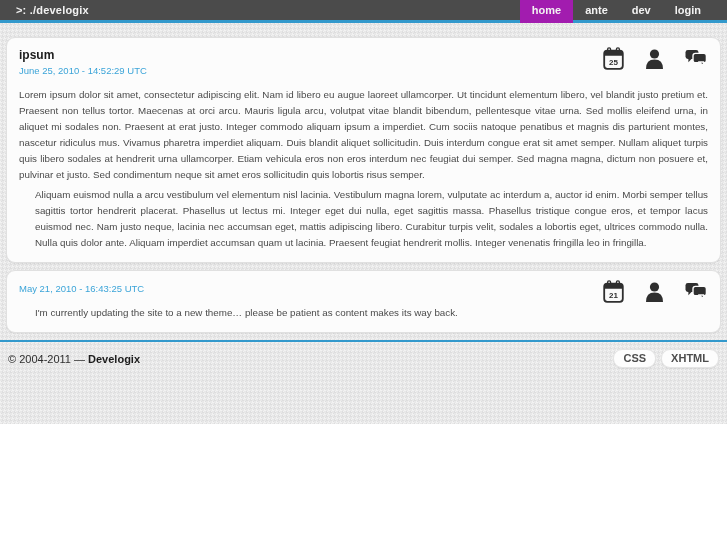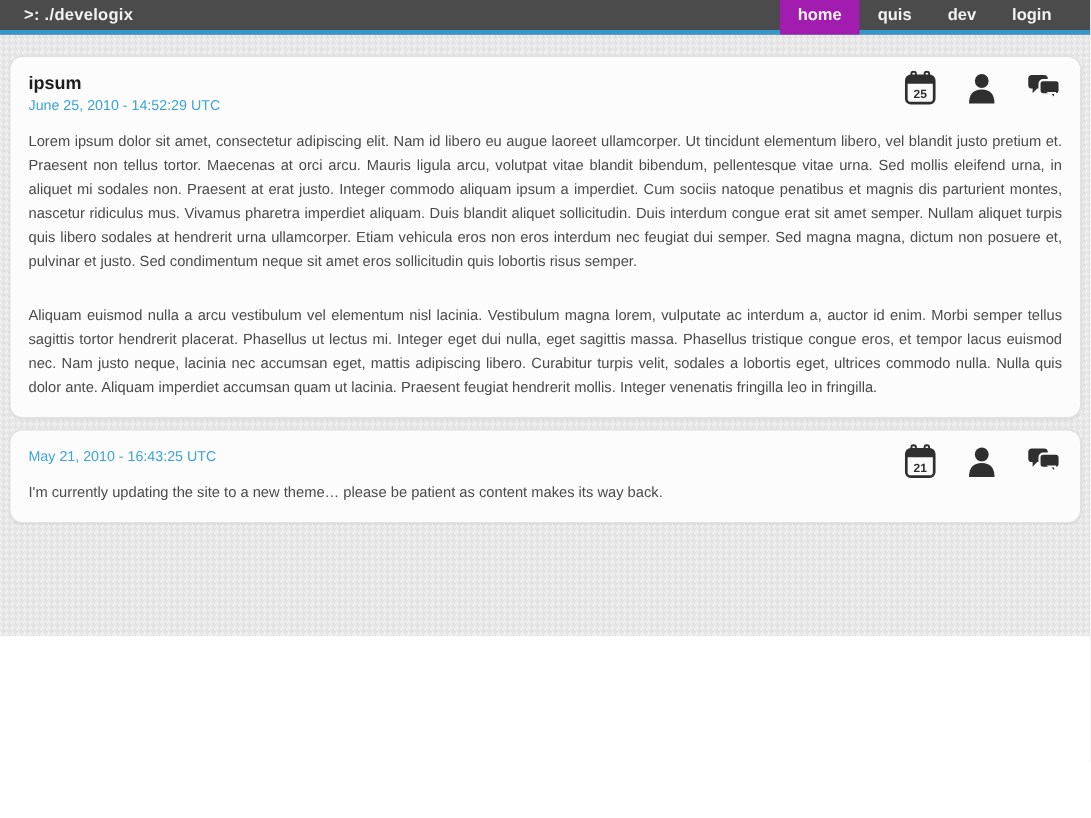--- a/index.html
+++ b/index.html
@@ -94,23 +94,23 @@
     color: #3ba4d8;
     line-height: 13px;
     margin-top: 1px;
   }
   .post-body { margin-top: 10px; }
   .post-body p {
     font-size: 9.8px;
     line-height: 16px;
     color: #4a4a4a;
     text-align: justify;
-    margin-bottom: 20px;
-  }
-  .post-body p:last-child { margin-bottom: 0; }
+    margin-bottom: 4px;
+  }
+  .post-body p:last-child { margin-bottom: 0; margin-left: 16px; }
   .post.small .post-body p { text-align: left; }
 
   .post-icons {
     position: absolute;
     top: 9px;
     right: 13px;
     display: flex;
     align-items: flex-start;
     gap: 20px;
   }
@@ -146,21 +146,21 @@
 </head>
 <body>
 
 <div class="stage">
 
   <div class="topbar">
     <div class="topbar-inner">
       <div class="brand">&gt;: ./develogix</div>
       <div class="nav">
         <a class="nav-item active">home</a>
-        <a class="nav-item">quis</a>
+        <a class="nav-item">ante</a>
         <a class="nav-item">dev</a>
         <a class="nav-item">login</a>
       </div>
     </div>
   </div>
 
   <div class="gray-area">
     <div class="posts">
 
       <article class="post">
@@ -231,15 +231,24 @@
             </svg>
           </span>
         </div>
 
         <div class="post-body">
           <p>I'm currently updating the site to a new theme… please be patient as content makes its way back.</p>
         </div>
       </article>
     </div>
 
+    <div class="footer">
+      <div class="copyright">
+        <span>© 2004-2011 — </span><strong>Develogix</strong>
+      </div>
+      <div class="badges">
+        <a class="badge">CSS</a>
+        <a class="badge">XHTML</a>
+      </div>
+    </div>
   </div>
 
 </div>
 
 </body></html>

